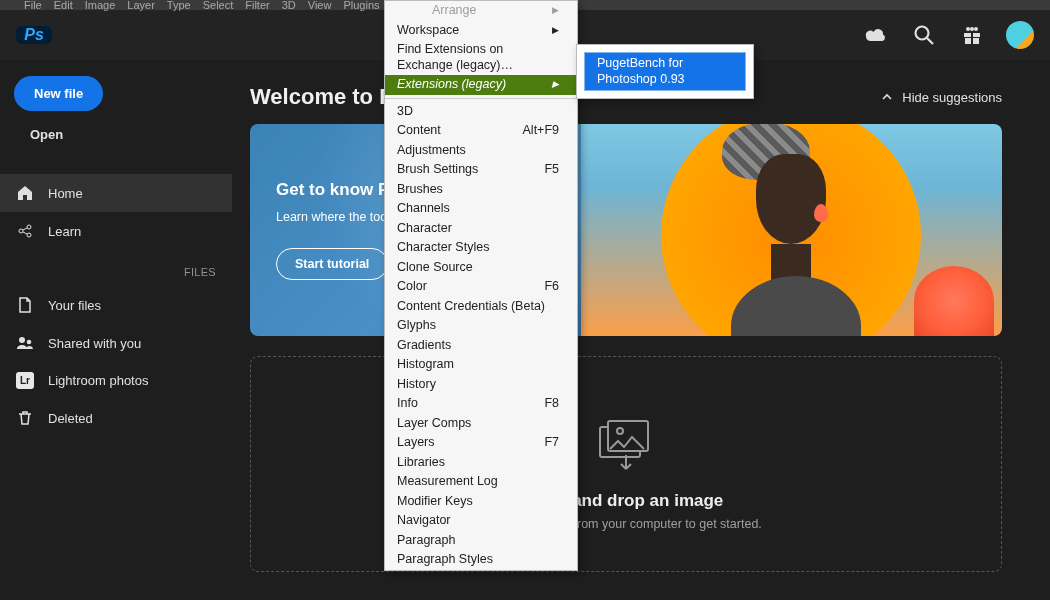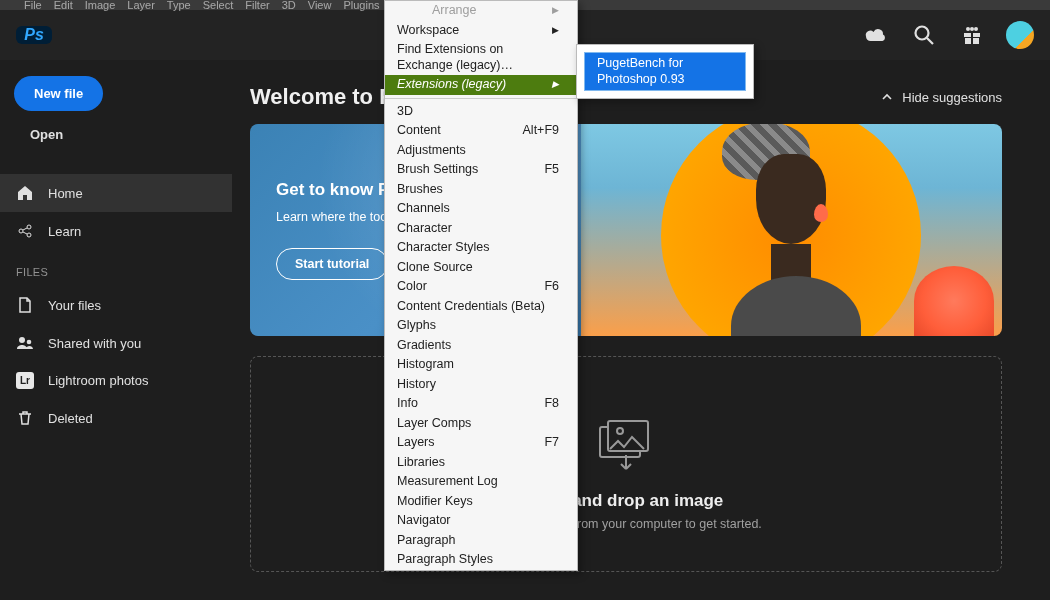--- a/index.html
+++ b/index.html
@@ -12,21 +12,21 @@
 .titlebar-right { display:flex; align-items:center; gap:20px; }
 .icon-btn { width:28px; height:28px; display:flex; align-items:center; justify-content:center; color:#e0e0e0; cursor:pointer; }
 .avatar { width:28px; height:28px; border-radius:50%; background:linear-gradient(135deg,#4dd0e1 0%,#4dd0e1 65%,#f5a623 65%); cursor:pointer; }
 .main-area { display:flex; height:540px; }
 .sidebar { width:232px; padding:16px 0; }
 .new-file-btn { margin:0 14px 8px; padding:10px 20px; background:#1473e6; color:#fff; border:none; border-radius:20px; font-size:13px; font-weight:600; cursor:pointer; }
 .open-btn { margin:0 14px 14px; padding:8px 16px; background:none; color:#e0e0e0; border:none; font-size:13px; font-weight:600; cursor:pointer; display:block; }
 .nav-item { display:flex; align-items:center; gap:14px; padding:10px 16px; font-size:13px; color:#e0e0e0; cursor:pointer; }
 .nav-item.active { background:#323232; }
 .nav-icon { width:18px; height:18px; display:flex; align-items:center; justify-content:center; fill:#e0e0e0; flex:0 0 18px; }
-.section-header { padding:8px 16px; font-size:11px; color:#929292; letter-spacing:0.3px; margin-top:8px; }
+.section-header { padding:8px 16px; font-size:11px; color:#929292; letter-spacing:0.3px; margin-top:8px;text-align:right; }
 .content { flex:1; padding:24px 48px 24px 18px; overflow:hidden; }
 .content-header { display:flex; justify-content:space-between; align-items:center; margin-bottom:14px; }
 .welcome-title { font-size:22px; font-weight:600; color:#f0f0f0; }
 .hide-sugg { display:flex; align-items:center; gap:8px; color:#e0e0e0; font-size:13px; cursor:pointer; }
 .hero-banner { height:212px; border-radius:8px; overflow:hidden; display:flex; }
 .hero-left { flex:0 0 44%; background:linear-gradient(135deg,#3b82b5 0%,#4a90c7 60%,#387ab0 100%); padding:28px 26px; display:flex; flex-direction:column; justify-content:center; color:#fff; position:relative; overflow:hidden; }
 .hero-left::before { content:''; position:absolute; inset:0; background:radial-gradient(circle at 70% 30%, rgba(255,255,255,0.15), transparent 60%); }
 .hero-left h2 { font-size:17px; font-weight:700; margin-bottom:10px; position:relative; }
 .hero-left p { font-size:12.5px; margin-bottom:24px; position:relative; }
 .tutorial-btn { padding:8px 18px; border:1.5px solid #fff; border-radius:18px; background:transparent; color:#fff; font-size:12.5px; font-weight:600; cursor:pointer; align-self:flex-start; position:relative; }

